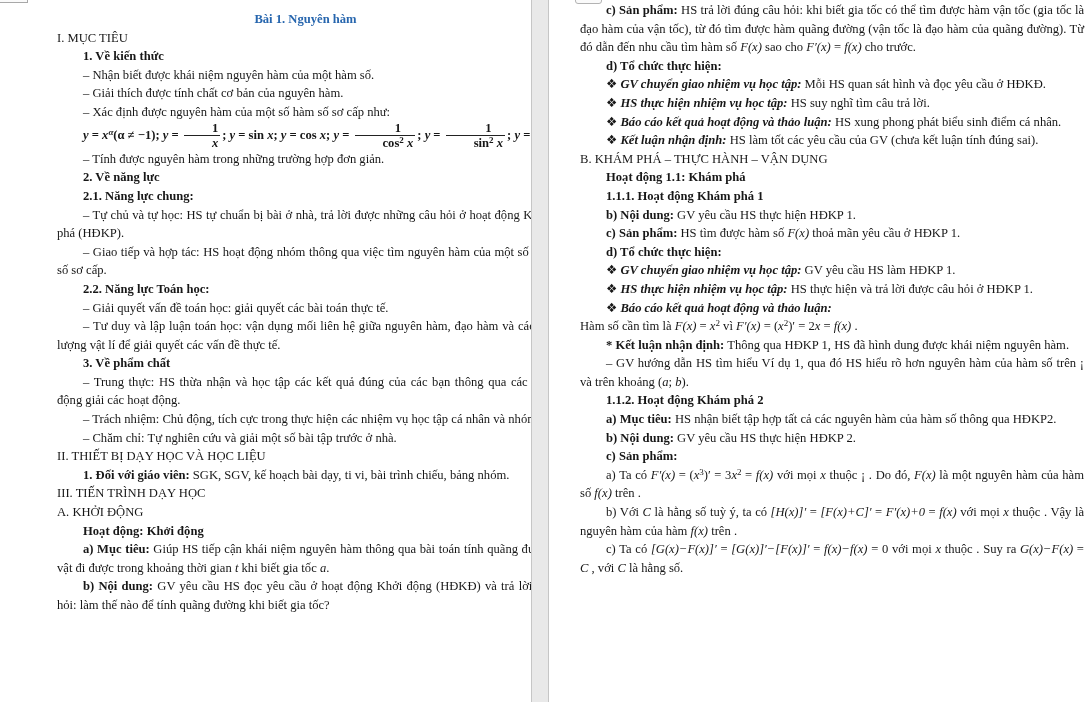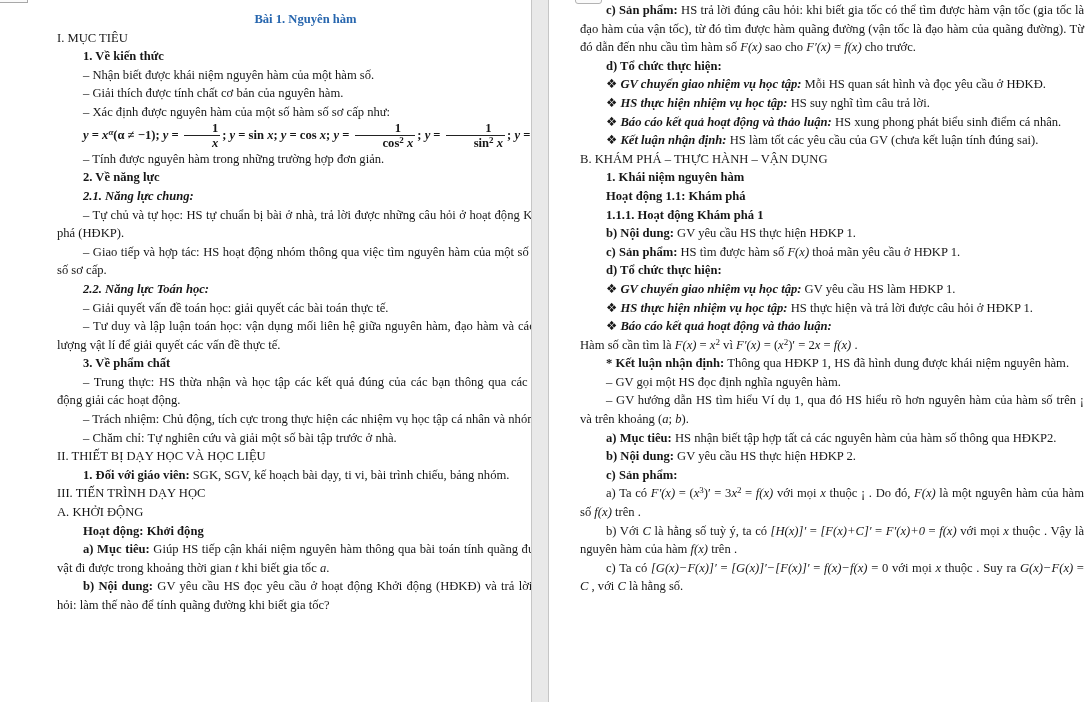--- a/index.html
+++ b/index.html
@@ -14,21 +14,21 @@
   #page1 .content{left:9px;top:10px;width:497px;margin-left:48px;}
   #page2 .content{left:31px;top:1px;width:504px;}
   p.par{margin:0;padding:0;font-size:12.6px;line-height:18.6px;}
   .b{font-weight:bold}
   .i{font-style:italic}
   .sup{font-size:9px;vertical-align:4px;line-height:0;}
   .par-title{text-align:center;font-weight:bold;font-size:14.8px;line-height:19px;
              color:var(--title-blue,#2766AE);margin:0 0 12px;}
   .par-h1{font-weight:normal;font-size:13.4px;margin:4px 0 3px;}
   .par-h2{font-weight:bold;text-indent:26px;margin:3px 0 2px;}
-  .par-h2i{font-weight:bold;font-style:italic;text-indent:26px;margin:2px 0 2px;}
+  .par-h2i{font-weight:bold;text-indent:26px;margin:2px 0 2px;}
   .par-body{text-align:justify;text-indent:26px;margin:0 0 2px;}
   .par-noind{text-align:justify;text-indent:0;margin:0 0 2px;}
   .par-mathline{text-indent:26px;margin:4px 0 4px;white-space:nowrap;font-weight:bold;}
   .par-mathp{text-align:justify;text-indent:26px;margin:0 0 4px;line-height:21.5px;}
   .frac{display:inline-block;vertical-align:middle;text-align:center;line-height:1;margin:0 2px;}
   .frac .fr-num{display:block;padding:0 2px 1px;}
   .frac .fr-den{display:block;border-top:1px solid #222;padding:1px 2px 0;}
   
   .artifact{position:absolute;background:#fafafa;box-sizing:border-box;z-index:5;}
   #artifact-left{left:-1px;top:-5px;width:29px;height:8px;border:1px solid #a8a8a8;}
@@ -77,33 +77,32 @@
   <div id="page2" class="page">
     <div class="content">
 
     <p class="par par-body"><span class="b">c) Sản phẩm:</span><span> HS trả lời đúng câu hỏi: khi biết gia tốc có thể tìm được hàm vận tốc (gia tốc là đạo hàm của vận tốc), từ đó tìm được hàm quãng đường (vận tốc là đạo hàm của quãng đường). Từ đó dẫn đến nhu cầu tìm hàm số </span><span class="i">F(x)</span><span> sao cho </span><span class="i">F′(x)</span><span> = </span><span class="i">f(x)</span><span> cho trước.</span></p>
         <p class="par par-h2"><span>d) Tổ chức thực hiện:</span></p>
         <p class="par par-body"><span>❖ </span><span class="b i">GV chuyển giao nhiệm vụ học tập:</span><span> Mỗi HS quan sát hình và đọc yêu cầu ở HĐKĐ.</span></p>
         <p class="par par-body"><span>❖ </span><span class="b i">HS thực hiện nhiệm vụ học tập:</span><span> HS suy nghĩ tìm câu trả lời.</span></p>
         <p class="par par-body"><span>❖ </span><span class="b i">Báo cáo kết quả hoạt động và thảo luận:</span><span> HS xung phong phát biểu sinh điểm cá nhân.</span></p>
         <p class="par par-body"><span>❖ </span><span class="b i">Kết luận nhận định:</span><span> HS làm tốt các yêu cầu của GV (chưa kết luận tính đúng sai).</span></p>
         <p class="par par-h1"><span>B. KHÁM PHÁ – THỰC HÀNH – VẬN DỤNG</span></p>
-        <p class="par par-h2"><span>1. Khái niệm nguyên hàm</span></p>
         <p class="par par-h2"><span>Hoạt động 1.1: Khám phá</span></p>
         <p class="par par-h2"><span>1.1.1. Hoạt động Khám phá 1</span></p>
         <p class="par par-body"><span class="b">b) Nội dung:</span><span> GV yêu cầu HS thực hiện HĐKP 1.</span></p>
         <p class="par par-body"><span class="b">c) Sản phẩm:</span><span> HS tìm được hàm số </span><span class="i">F(x)</span><span> thoả mãn yêu cầu ở HĐKP 1.</span></p>
         <p class="par par-h2"><span>d) Tổ chức thực hiện:</span></p>
         <p class="par par-body"><span>❖ </span><span class="b i">GV chuyển giao nhiệm vụ học tập:</span><span> GV yêu cầu HS làm HĐKP 1.</span></p>
         <p class="par par-body"><span>❖ </span><span class="b i">HS thực hiện nhiệm vụ học tập:</span><span> HS thực hiện và trả lời được câu hỏi ở HĐKP 1.</span></p>
         <p class="par par-body"><span>❖ </span><span class="b i">Báo cáo kết quả hoạt động và thảo luận:</span></p>
         <p class="par par-noind"><span>Hàm số cần tìm là </span><span class="i">F(x)</span><span> = </span><span class="i">x</span><span class="sup">2</span><span>  vì </span><span class="i">F′(x)</span><span> = (</span><span class="i">x</span><span class="sup">2</span><span>)′ = 2</span><span class="i">x</span><span> = </span><span class="i">f(x)</span><span> .</span></p>
         <p class="par par-body"><span class="b">* Kết luận nhận định:</span><span> Thông qua HĐKP 1, HS đã hình dung được khái niệm nguyên hàm.</span></p>
-        <p class="par par-body"><span>– GV gọi một HS đọc định nghĩa nguyên hàm.</span></p>
         <p class="par par-body"><span>– GV hướng dẫn HS tìm hiểu Ví dụ 1, qua đó HS hiểu rõ hơn nguyên hàm của hàm số trên ¡   và trên khoảng (</span><span class="i">a</span><span>; </span><span class="i">b</span><span>).</span></p>
+        <p class="par par-h2"><span>1.1.2. Hoạt động Khám phá 2</span></p>
         <p class="par par-body"><span class="b">a) Mục tiêu:</span><span> HS nhận biết tập hợp tất cả các nguyên hàm của hàm số thông qua HĐKP2.</span></p>
         <p class="par par-body"><span class="b">b) Nội dung:</span><span> GV yêu cầu HS thực hiện HĐKP 2.</span></p>
         <p class="par par-h2"><span>c) Sản phẩm:</span></p>
         <p class="par par-mathp"><span>a) Ta có </span><span class="i">F′(x)</span><span> = (</span><span class="i">x</span><span class="sup">3</span><span>)′ = 3</span><span class="i">x</span><span class="sup">2</span><span> = </span><span class="i">f(x)</span><span> với mọi </span><span class="i">x</span><span> thuộc ¡ . Do đó, </span><span class="i">F(x)</span><span> là một nguyên hàm của hàm số </span><span class="i">f(x)</span><span> trên     .</span></p>
         <p class="par par-mathp"><span>b) Với </span><span class="i">C</span><span> là hằng số tuỳ ý, ta có </span><span class="i">[H(x)]′</span><span> = </span><span class="i">[F(x)+C]′</span><span> = </span><span class="i">F′(x)+0</span><span> = </span><span class="i">f(x)</span><span> với mọi </span><span class="i">x</span><span> thuộc     . Vậy  là nguyên hàm của hàm </span><span class="i">f(x)</span><span> trên     .</span></p>
         <p class="par par-mathp"><span>c) Ta có </span><span class="i">[G(x)−F(x)]′</span><span> = </span><span class="i">[G(x)]′−[F(x)]′</span><span> = </span><span class="i">f(x)−f(x)</span><span> = 0 với mọi </span><span class="i">x</span><span> thuộc      . Suy ra </span><span class="i">G(x)−F(x)</span><span> = </span><span class="i">C</span><span> , với </span><span class="i">C</span><span> là hằng số.</span></p>
       </div>
   </div>
 
   <div id="artifact-left" class="artifact"></div>

